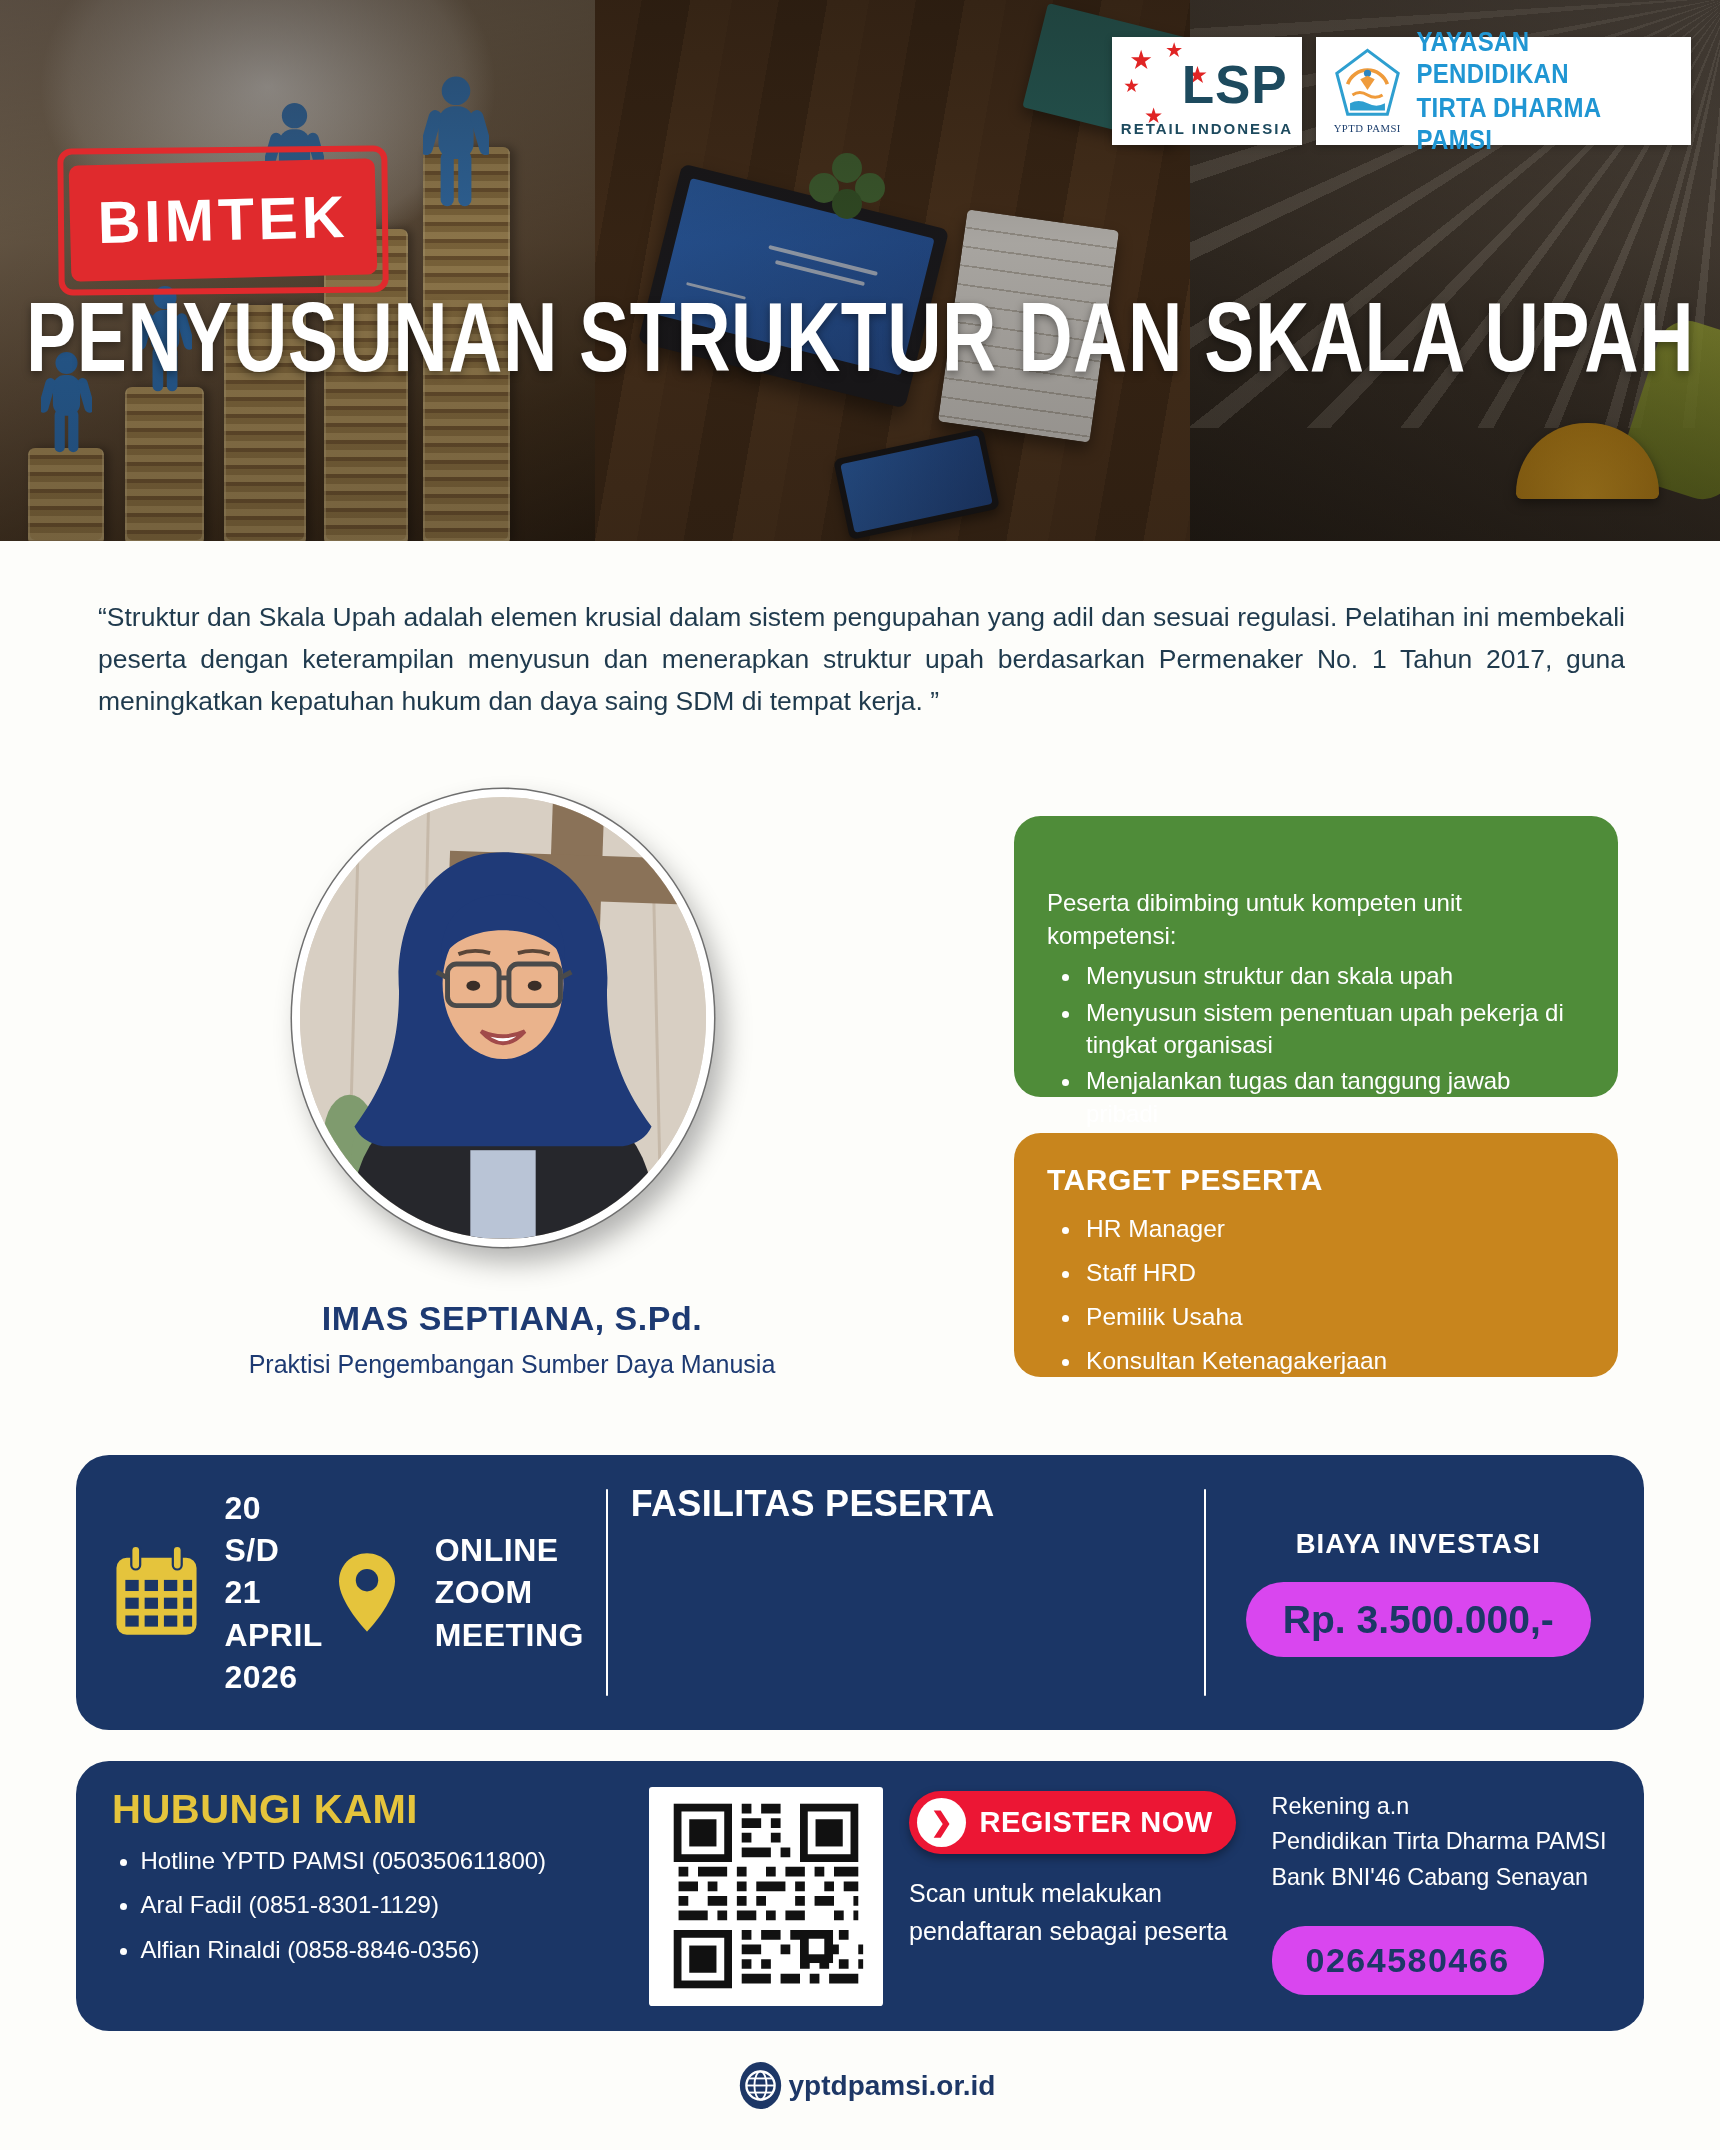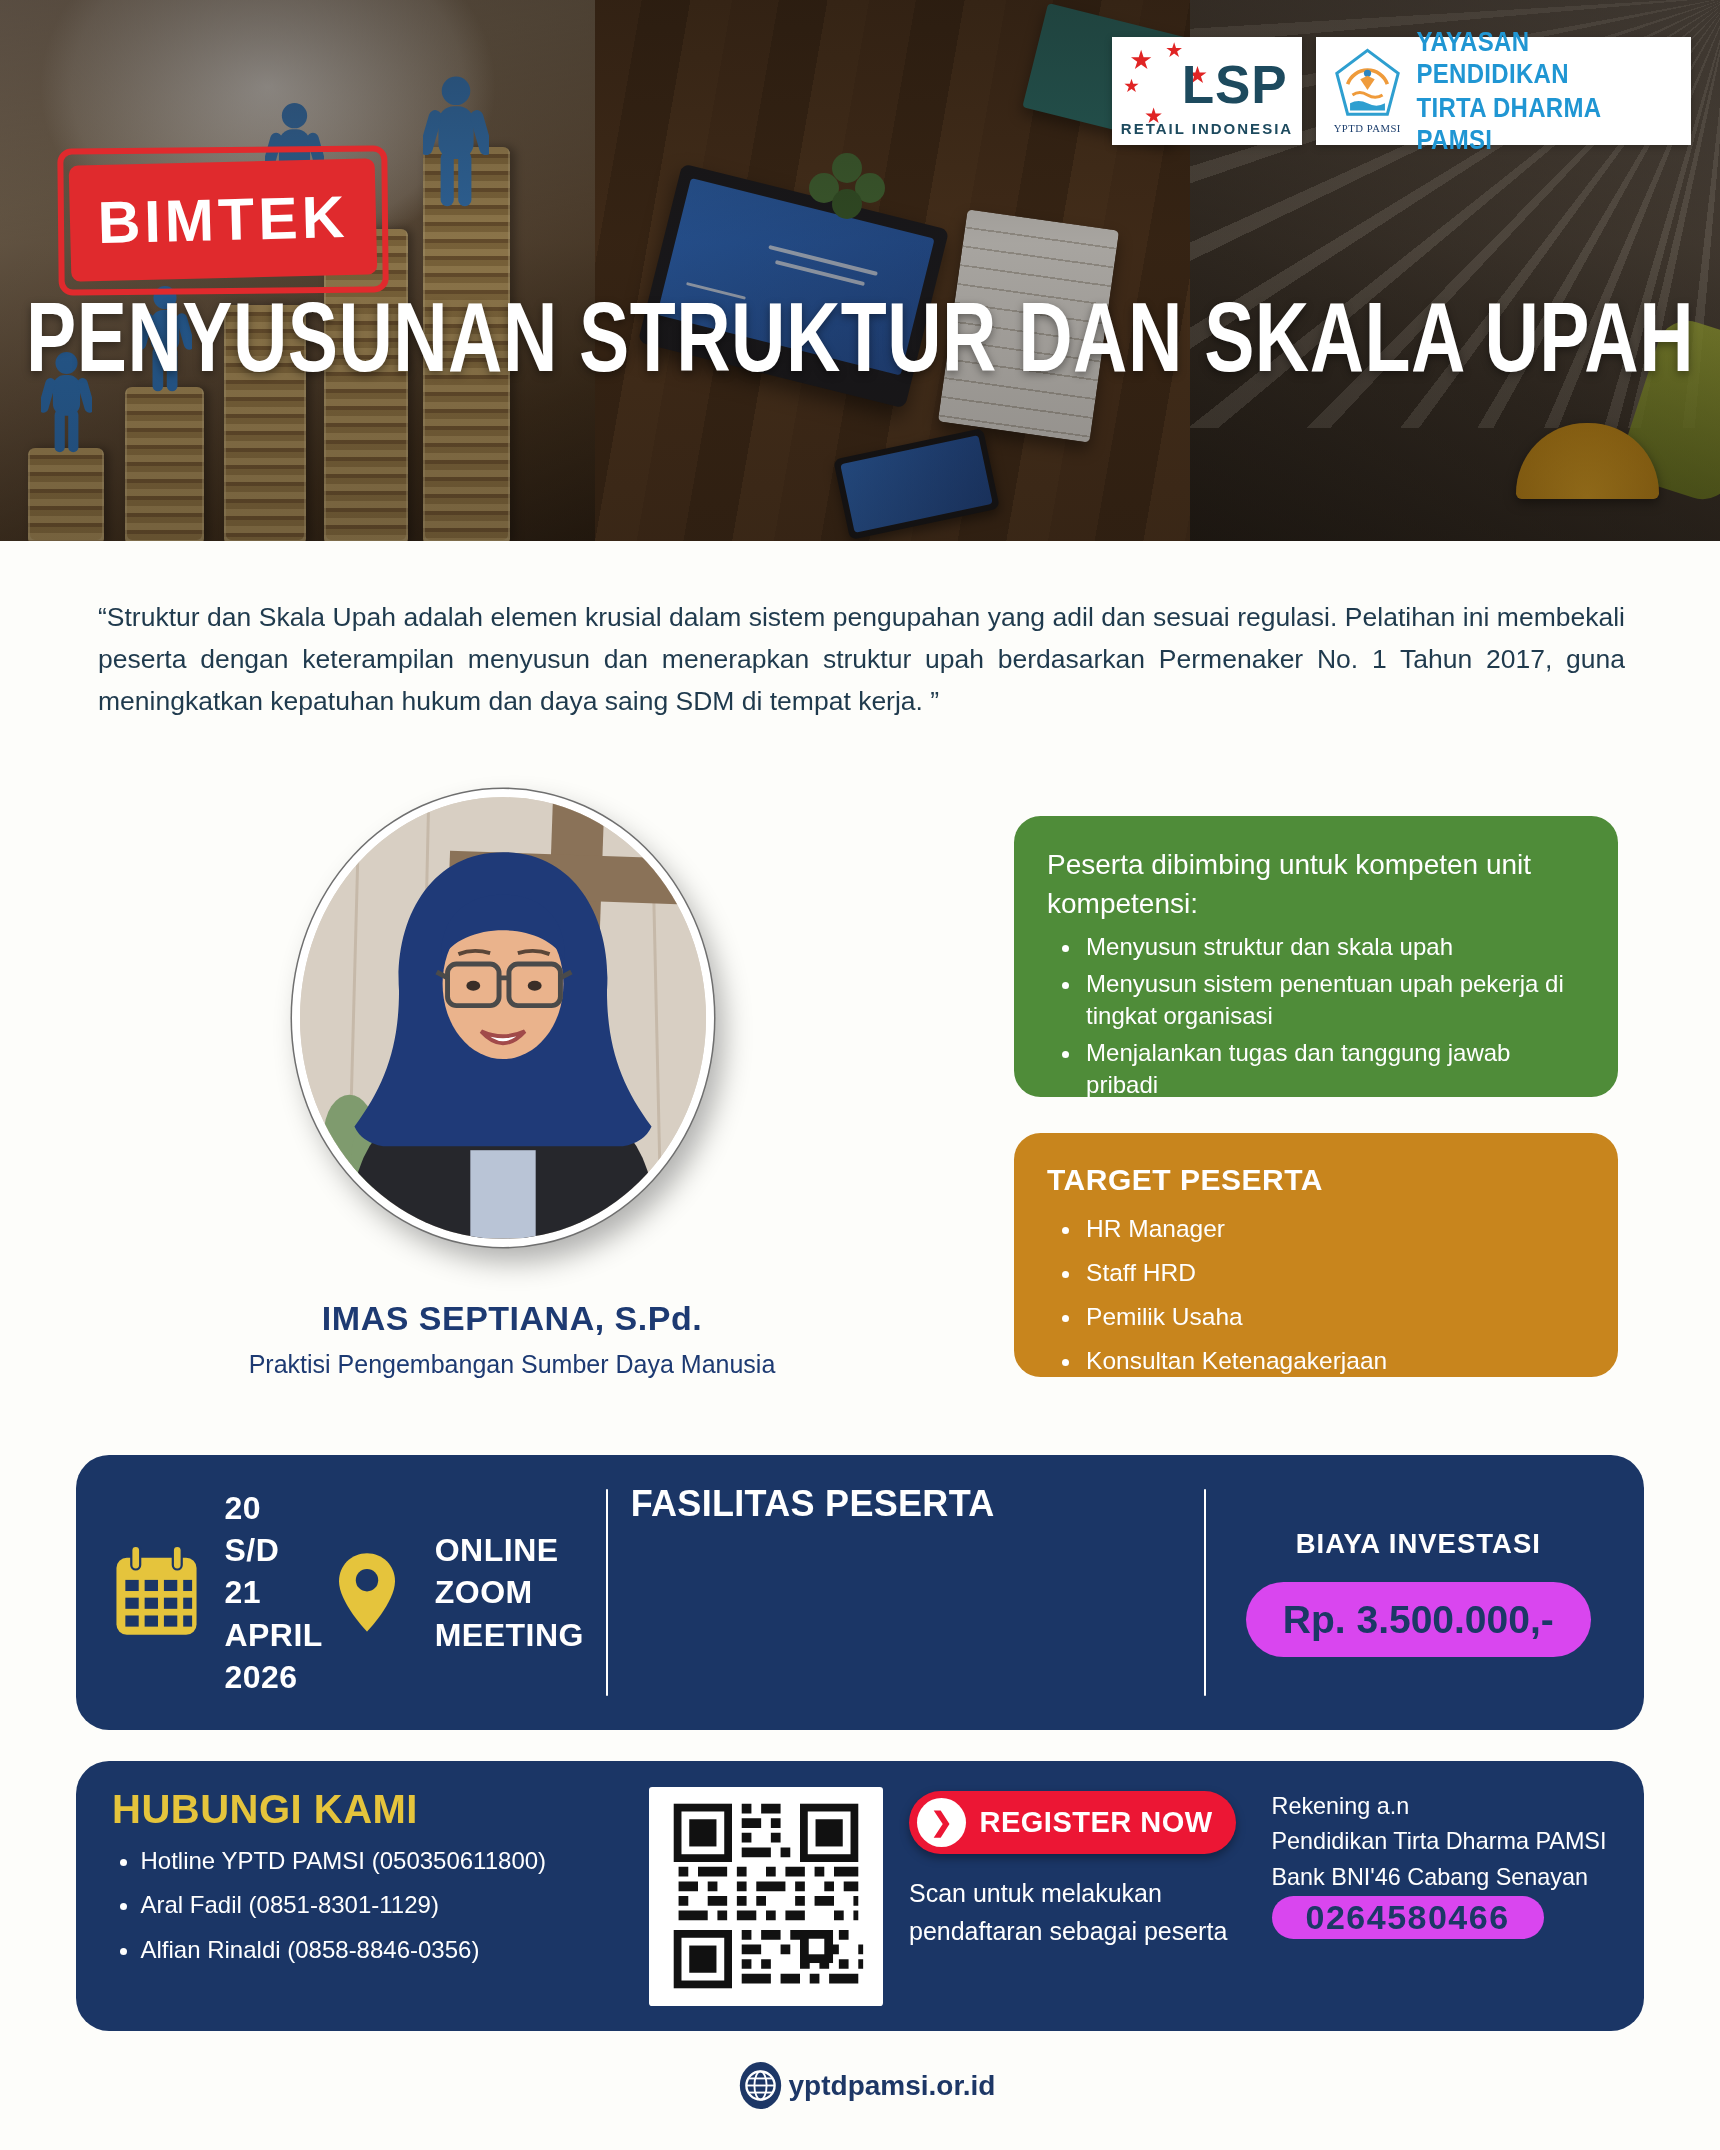--- a/index.html
+++ b/index.html
@@ -76,21 +76,21 @@
   .portrait svg { width:100%; height:100%; display:block; }
   .speaker-name { position:absolute; left:206px; top:1299px; width:612px; text-align:center;
     font-size:34px; font-weight:800; color:#1d3a72; letter-spacing:0.5px; }
   .speaker-title { position:absolute; left:206px; top:1350px; width:612px; text-align:center;
     font-size:25px; font-weight:500; color:#1d3a72; }
 
   
   .box { position:absolute; left:1014px; width:604px; border-radius:26.5px; color:#ffffff; }
   .box ul { list-style:disc; padding-left:36px; }
   .green { top:816px; height:281px; background:#4f8c39; padding:30px 33px 20.4px 33px; }
-  .green-intro { font-size:28px; line-height:1.38; font-weight:500; }
+  .green-intro { font-size:24px; line-height:1.38; font-weight:500;margin-top:40px; }
   .green ul { margin-top:8.2px; }
   .green li { font-size:24px; line-height:1.36; margin-bottom:3.6px; padding-left:3.1px; }
   .orange { top:1133px; height:244px; background:#c8851d; padding:30px 33px 20.4px 33px; }
   .orange-title { font-size:30px; font-weight:800; letter-spacing:0.5px; margin-bottom:16.3px; }
   .orange li { font-size:24.5px; line-height:1.3; margin-bottom:12.2px; padding-left:3.1px; }
 
   
   .band { position:absolute; left:76px; width:1568px; background:#1b3666; border-radius:33px; display:flex; color:#ffffff; }
   .schedule { top:1455px; height:275px; padding:26.5px 36px; align-items:stretch; }
   .sch-col1 { flex:0 0 428px; display:flex; flex-direction:row; justify-content:space-between; padding:3.1px 0; }
@@ -113,21 +113,21 @@
   .con-col1 ul { list-style:disc; padding-left:28.5px; }
   .con-col1 li { font-size:24px; line-height:1.35; margin-bottom:12.2px; }
   .qr-panel { flex:0 0 234px; height:219px; background:#ffffff; border-radius:3.1px; display:flex; align-items:center; justify-content:center; align-self:center; }
   .con-col3 { flex:0 0 336px; padding-top:4.1px; }
   .reg-pill { display:inline-flex; align-items:center; gap:13.3px; background:#ec1634; border-radius:41px; padding:7.1px 23.4px 7.1px 8.2px; box-shadow:0 4.1px 9.2px rgba(0,0,0,.35); }
   .reg-circle { width:49px; height:49px; border-radius:50%; background:#ffffff; color:#ec1634; display:flex; align-items:center; justify-content:center; font-size:26.5px; font-weight:900; }
   .reg-label { font-size:29px; font-weight:800; letter-spacing:0.5px; }
   .scan-text { margin-top:21.4px; font-size:25px; line-height:1.5; }
   .con-col4 { flex:1; padding-top:2px; }
   .acct-line { font-size:23.4px; line-height:1.52; }
-  .acct-pill { display:inline-block; margin-top:1px; font-size:34px; letter-spacing:1.5px; padding:2px 34px; border-radius:33px; }
+  .acct-pill { display:inline-block; margin-top:31px; font-size:34px; letter-spacing:1.5px; padding:15px 34px; border-radius:33px; }
 
   
   .site-footer { position:absolute; left:12px; right:0; top:2062px; display:flex; align-items:center; justify-content:center; gap:5px; }
   .site-footer span { font-size:28px; font-weight:600; color:#1d3766; }
 </style>
 </head>
 <body>
 
 <div class="page">
 

